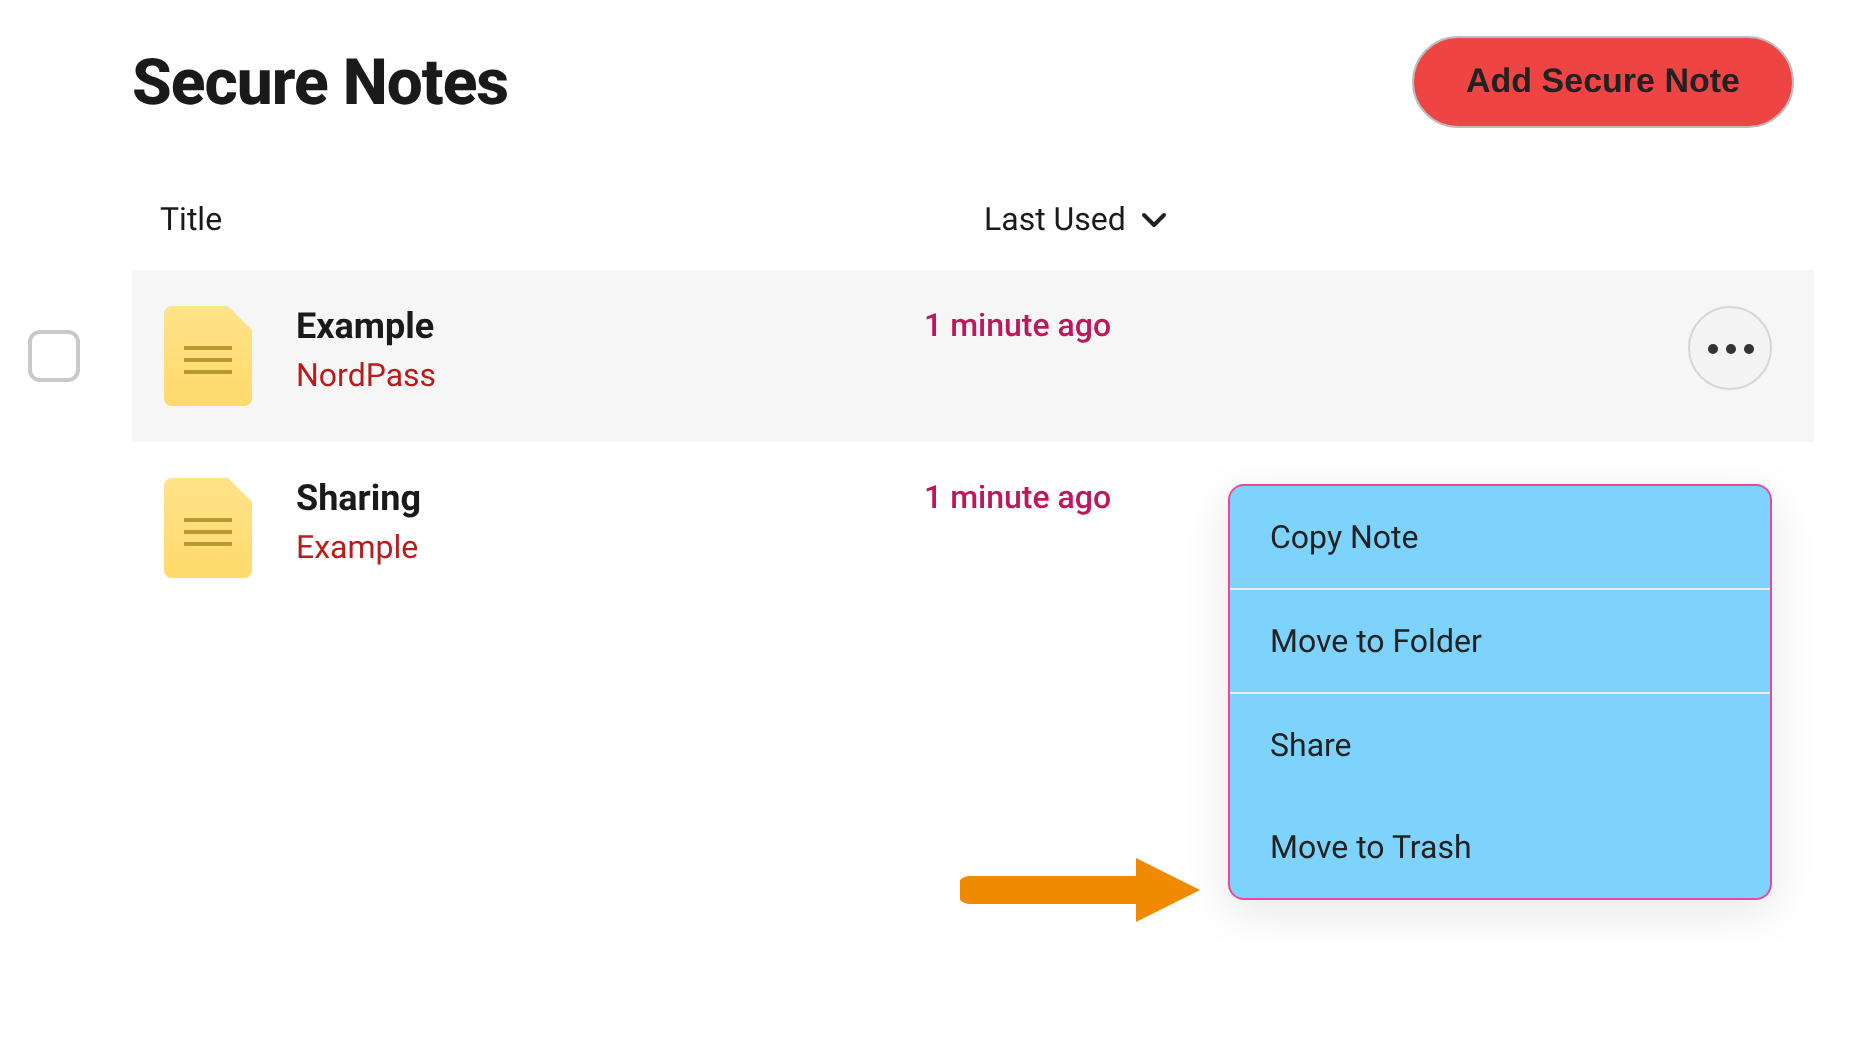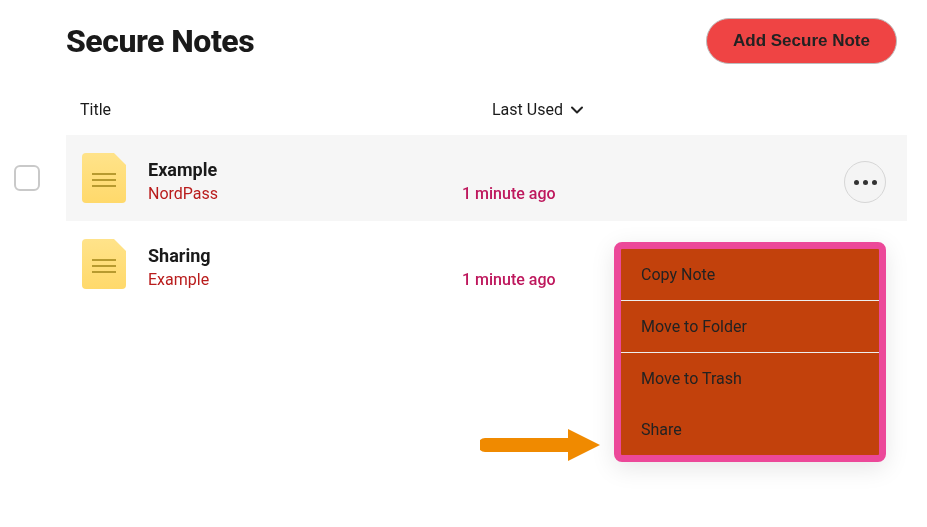--- a/index.html
+++ b/index.html
@@ -35,21 +35,21 @@
       padding: 0 4px 16px 4px;
       color: #1a1a1a;
       font-size: 16px;
       gap: 12px;
     }
     .col-title { flex: 0 0 410px; padding-left: 10px; }
     .col-lastused { flex: 1; display:flex; align-items:center; gap:6px; cursor:pointer;}
     .chev { width:16px; height:16px; display:inline-block; }
     .list-row {
       display: flex;
-      align-items: flex-end;
+      align-items: flex-start;
       padding: 18px 10px 18px 0;
       position: relative;
     }
     .list-row.selected { background: #f6f6f6; }
     .checkbox-slot {
       position: absolute;
       left: -52px;
       top: 50%;
       transform: translateY(-50%);
       width: 26px;
@@ -94,22 +94,22 @@
       border:1px solid #d6d6d6; background:#f4f4f4;
       display:flex; align-items:center; justify-content:center;
       cursor:pointer;
     }
     .dot { width:5px; height:5px; background:#333; border-radius:50%; margin:0 2px; }
     .menu {
       position:absolute;
       top: 242px;
       left: 614px;
       width: 272px;
-      background:#c2410c;
-      border:7px solid #ec4899;
+      background:#7dd3fc;
+      border:1px solid #ec4899;
       border-radius:8px;
       box-shadow: 0 6px 24px rgba(0,0,0,0.10);
       overflow:hidden;
       z-index:10;
     }
     .menu-item {
       padding: 16px 20px;
       font-size:16px;
       color:#222;
       cursor:pointer;
@@ -172,20 +172,20 @@
     <div class="lastused-cell">1 minute ago</div>
     <div class="actions-cell"></div>
   </div>
 </div>
 
 <div class="menu">
   <div class="menu-item">Copy Note</div>
   <div class="menu-sep"></div>
   <div class="menu-item">Move to Folder</div>
   <div class="menu-sep"></div>
+  <div class="menu-item">Share</div>
   <div class="menu-item">Move to Trash</div>
-  <div class="menu-item">Share</div>
 </div>
 
 <svg class="arrow" viewBox="0 0 120 40">
   <line x1="5" y1="20" x2="92" y2="20" stroke="#f08a00" stroke-width="14" stroke-linecap="round"></line>
   <polygon points="88,4 120,20 88,36" fill="#f08a00"></polygon>
 </svg>
 
 </body></html>

